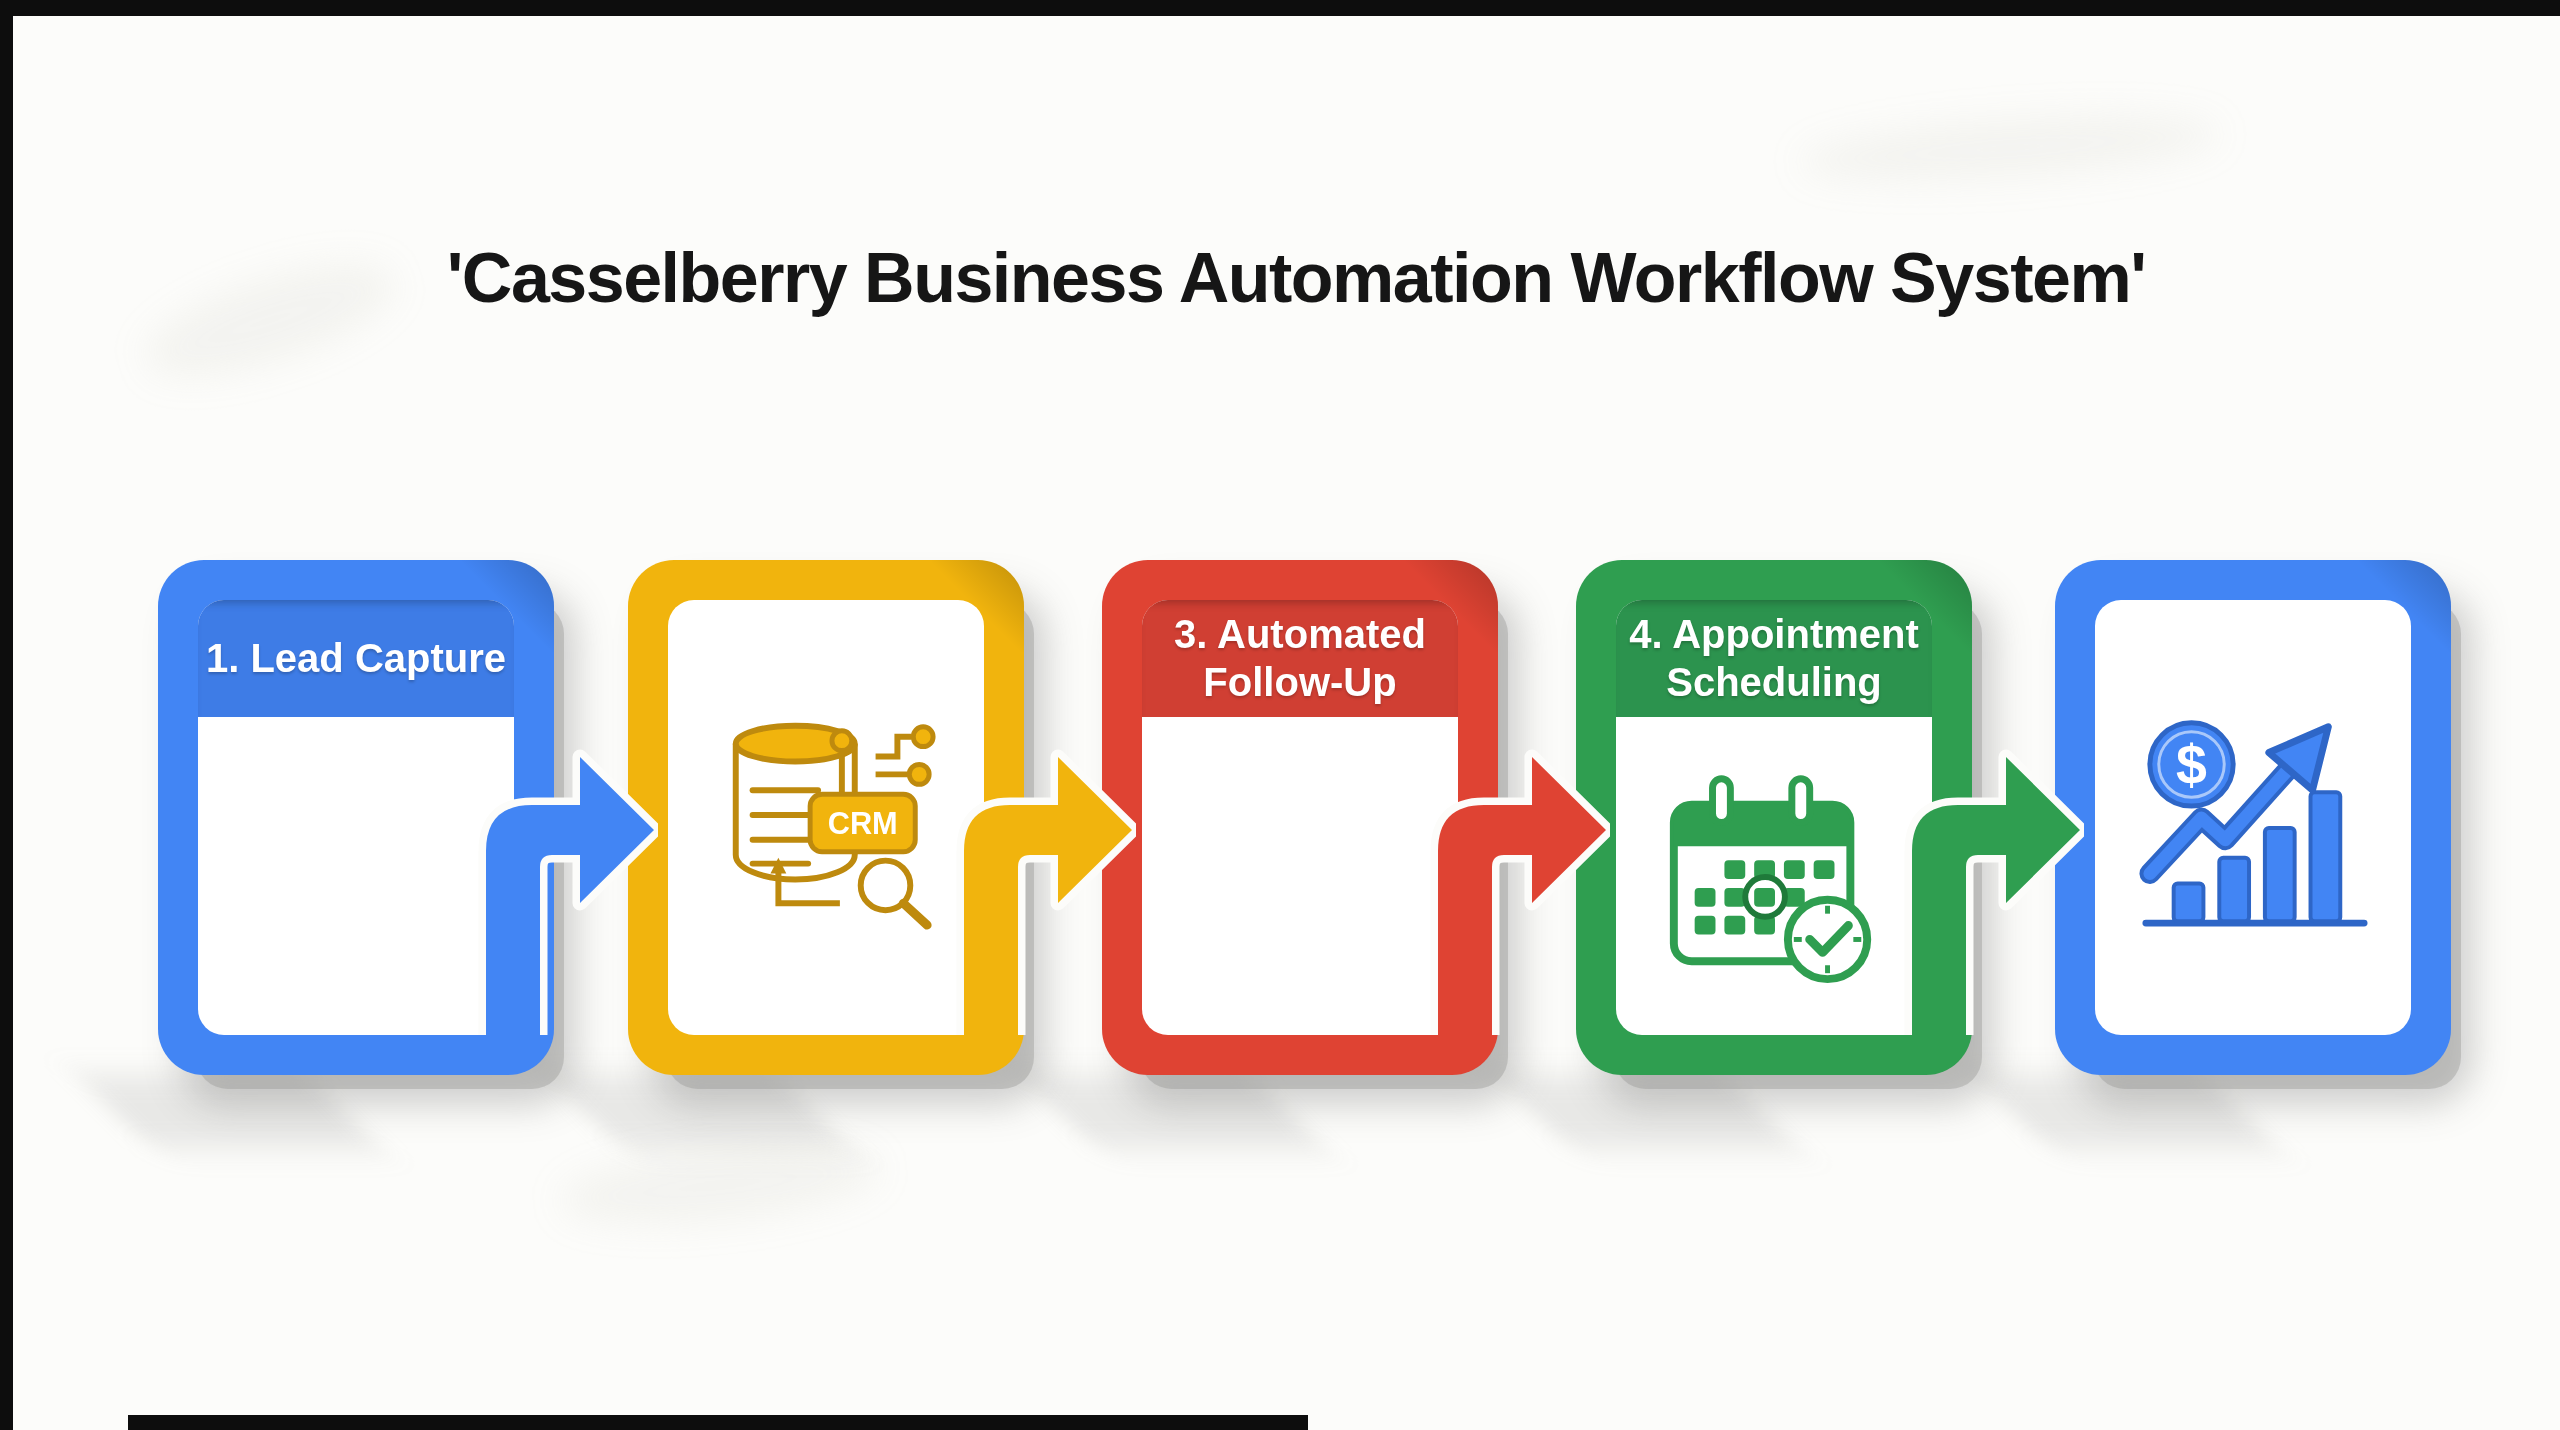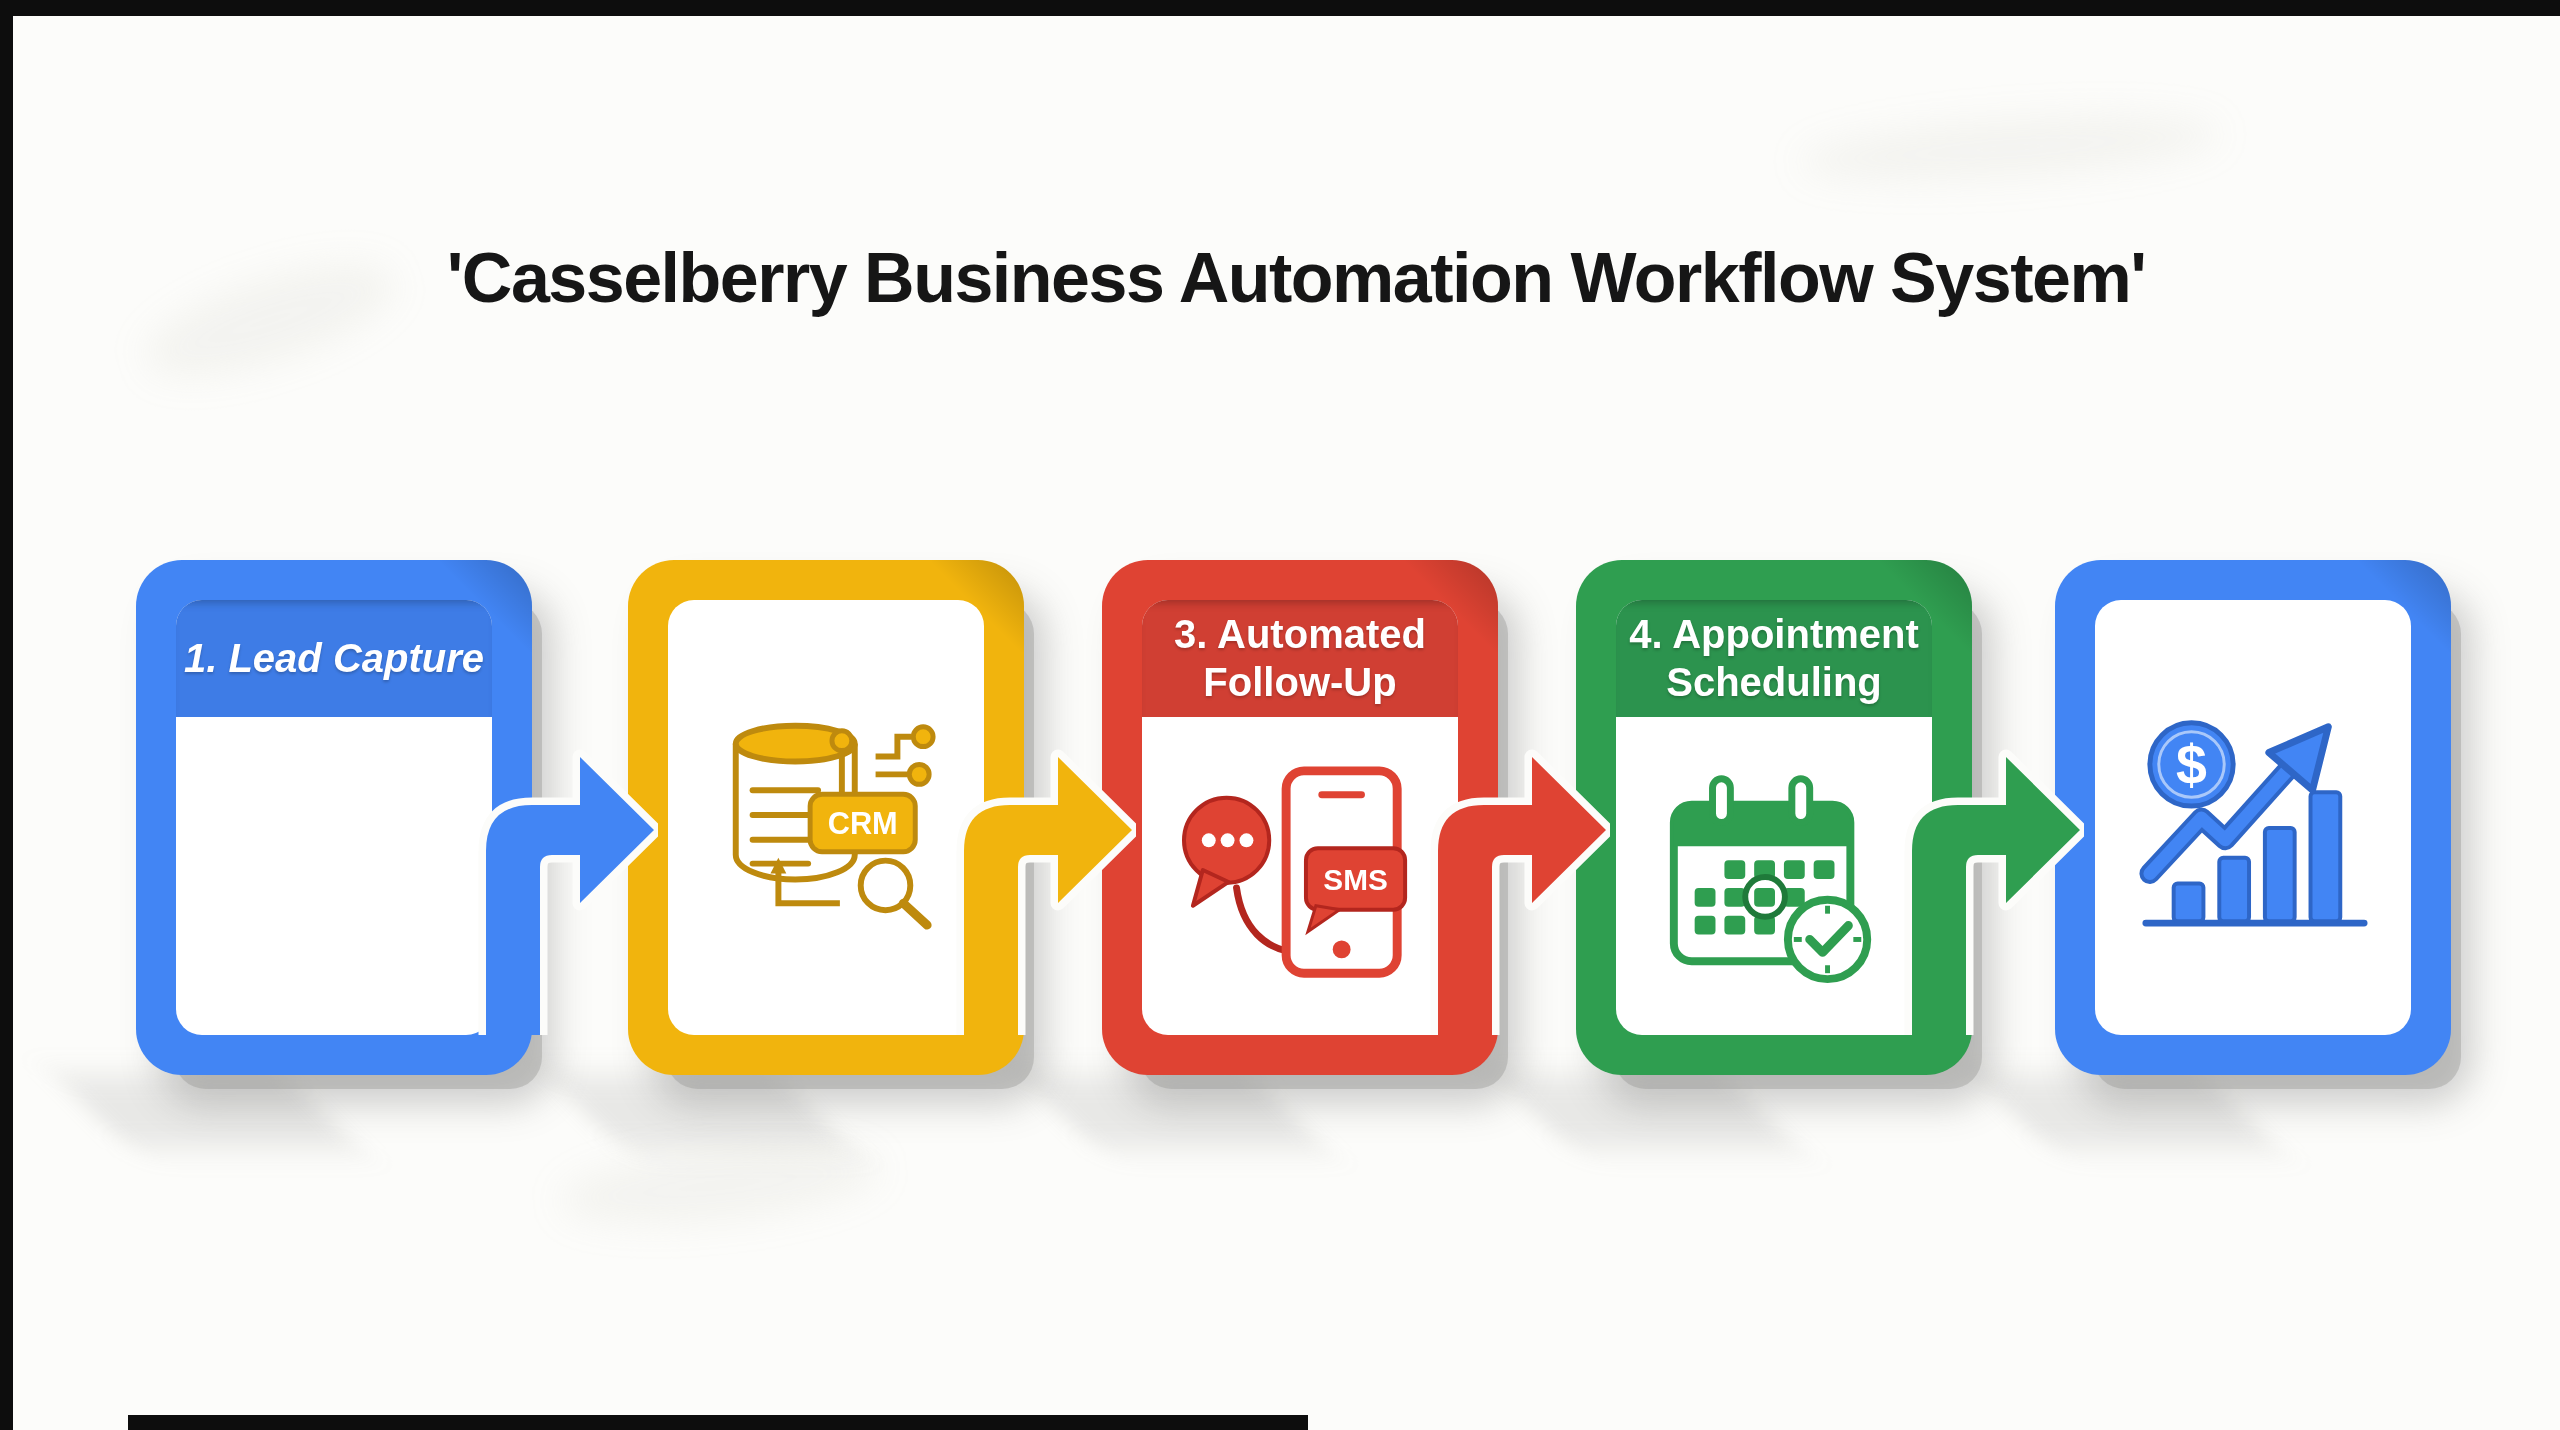--- a/index.html
+++ b/index.html
@@ -29,21 +29,21 @@
   .card{
     position:absolute;top:560px;width:396px;height:515px;border-radius:46px;
     background:var(--c);
     box-shadow:24px 28px 0 -14px rgba(150,150,148,0.40), 22px 30px 36px rgba(90,90,88,0.28);
   }
   .card::after{ 
     content:"";position:absolute;left:-44px;bottom:-74px;width:58%;height:74px;
     background:rgba(130,130,124,0.16);filter:blur(14px);transform:skewX(45deg);
     z-index:-1;
   }
-  .c1{left:136px;font-style:italic;} .c2{left:628px;} .c3{left:1102px;} .c4{left:1576px;} .c5{left:2055px;}
+  .c1{left:158px;} .c2{left:628px;} .c3{left:1102px;} .c4{left:1576px;} .c5{left:2055px;}
   .col-blue  {--c:#4285F4;--d:#2E66C7;}
   .col-yellow{--c:#F1B40D;--d:#BE8A0E;}
   .col-red   {--c:#DF4333;--d:#B3261E;}
   .col-green {--c:#2F9E50;--d:#1F7A3A;}
 
   .fold{
     position:absolute;top:0;right:0;width:92px;height:92px;border-top-right-radius:46px;
     background:linear-gradient(225deg, rgba(0,0,0,0.20) 0%, rgba(0,0,0,0) 52%);
     pointer-events:none;
   }
@@ -116,36 +116,20 @@
       </svg>
     </div>
   </div>
   <div class="fold"></div>
 </div>
 
 <div class="card c3 col-red">
   <div class="inner">
     <div class="hdr">
       <span class="hdr-label">3. Automated Follow-Up</span>
-    </div>
-    <div class="body">
-      <svg class="icon" viewBox="0 0 272 240">
-        <path d="M72,132 C78,176 104,192 124,196" fill="none" stroke="var(--d)" stroke-width="7" stroke-linecap="round"></path>
-        <rect x="122" y="14" width="112" height="204" rx="18" fill="#FFFFFF" stroke="var(--c)" stroke-width="9"></rect>
-        <line x1="158" y1="38" x2="198" y2="38" stroke="var(--c)" stroke-width="7" stroke-linecap="round"></line>
-        <circle cx="178" cy="194" r="9" fill="var(--c)"></circle>
-        <circle cx="62" cy="84" r="43" fill="var(--c)" stroke="var(--d)" stroke-width="4"></circle>
-        <polygon points="38,114 28,150 64,126" fill="var(--c)" stroke="var(--d)" stroke-width="4" stroke-linejoin="round"></polygon>
-        <circle cx="44" cy="84" r="7" fill="#FFFFFF"></circle>
-        <circle cx="63" cy="84" r="7" fill="#FFFFFF"></circle>
-        <circle cx="82" cy="84" r="7" fill="#FFFFFF"></circle>
-        <rect x="142" y="92" width="100" height="62" rx="12" fill="var(--c)" stroke="var(--d)" stroke-width="4"></rect>
-        <polygon points="152,150 144,176 176,154" fill="var(--c)" stroke="var(--d)" stroke-width="3"></polygon>
-        <text x="192" y="134" text-anchor="middle" font-size="30">SMS</text>
-      </svg>
     </div>
   </div>
   <div class="fold"></div>
 </div>
 
 <div class="card c4 col-green">
   <div class="inner">
     <div class="hdr">
       <span class="hdr-label">4. Appointment Scheduling</span>
     </div>

